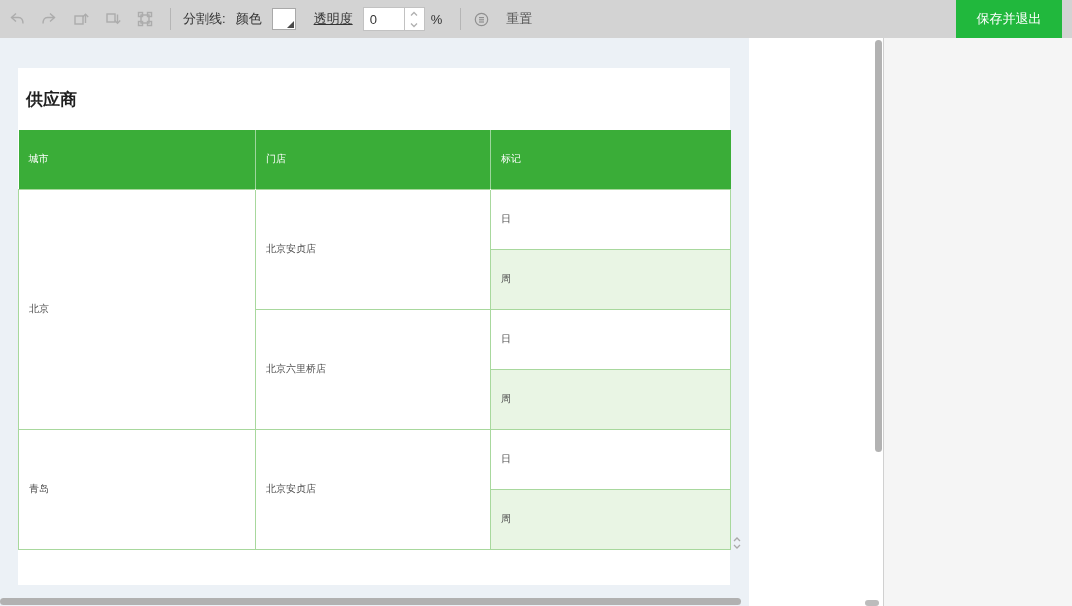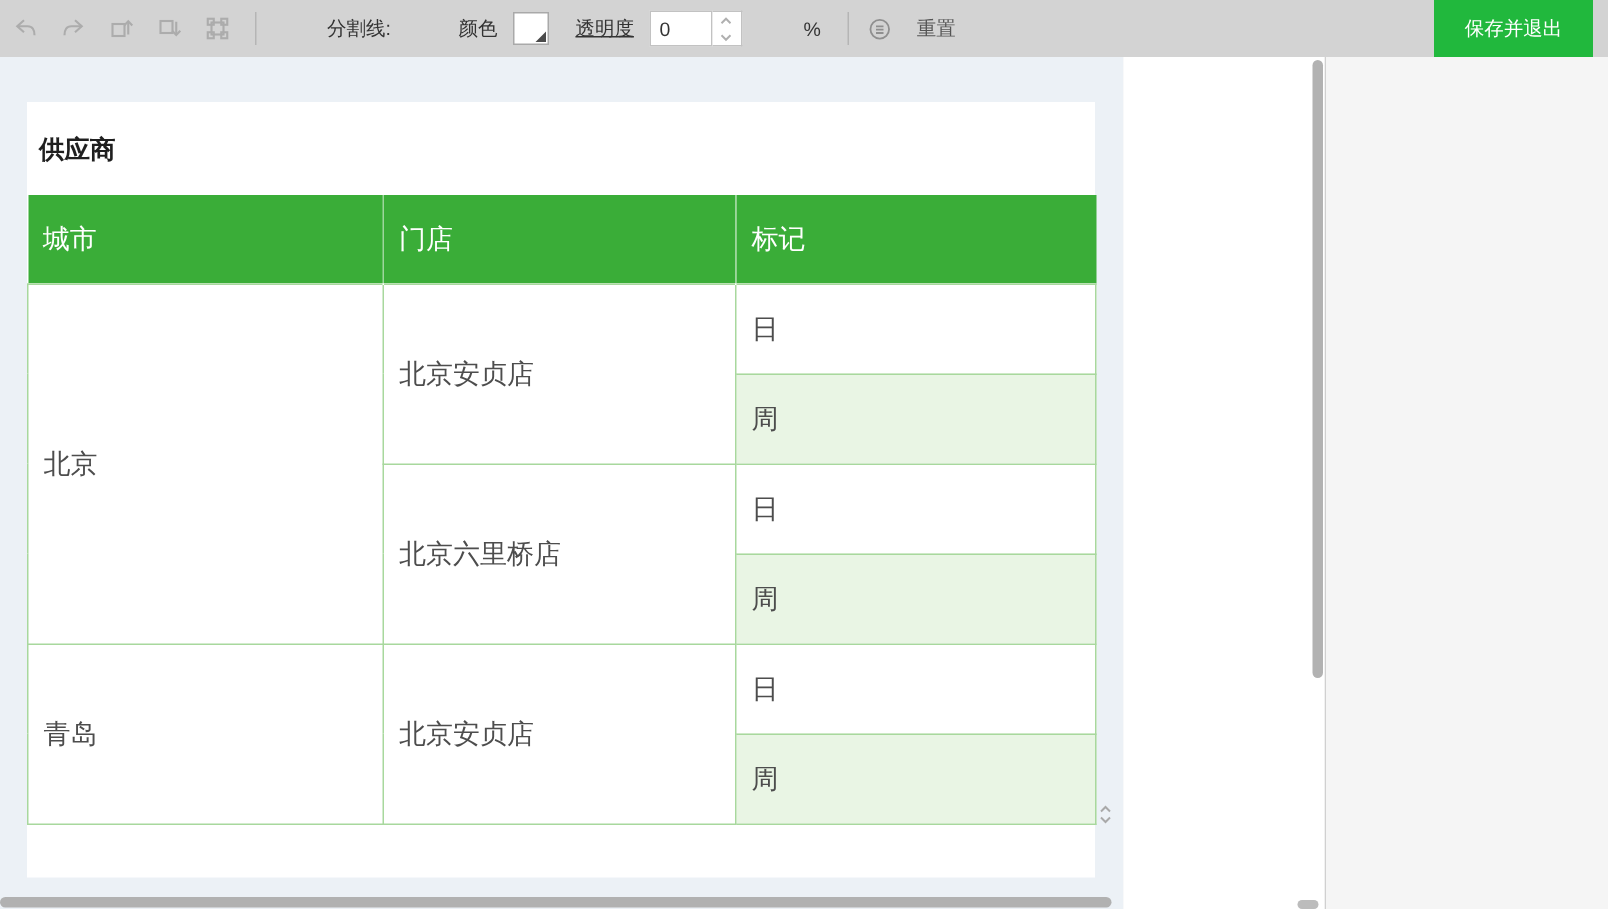--- a/index.html
+++ b/index.html
@@ -7,21 +7,21 @@
     font-family:"Liberation Sans","DejaVu Sans",sans-serif; }
   body { position:relative; background:#f5f5f5; }
 
   
   .toolbar { height:38px; background:#d3d3d3; display:flex; align-items:center;
     padding:0 8px; font-size:13px; color:#333; }
   .tb-iconbtn { width:18px; height:18px; margin-right:14px; display:inline-flex;
     align-items:center; justify-content:center; cursor:default; }
   .tb-iconbtn svg { stroke:#acacac; fill:none; stroke-width:1.4; }
   .tb-sep { width:1px; height:22px; background:#b5b5b5; margin:0 12px 0 2px; }
-  .tb-label { margin-right:10px; white-space:nowrap;margin-left:35px; }
+  .tb-label { margin-right:10px; white-space:nowrap; }
   .swatch { width:24px; height:22px; background:#ffffff; border:1px solid #a9a9a9;
     position:relative; cursor:pointer; }
   .swatch .corner { position:absolute; right:1px; bottom:1px; width:0; height:0;
     border-bottom:7px solid #4a4a4a; border-left:7px solid transparent; }
   .opacity-group { display:flex; align-items:center; margin-right:6px; }
   .opacity-input { width:42px; height:24px; border:1px solid #c2c2c2; background:#fff;
     font-size:13px; color:#333; padding:0 6px; outline:none;
     font-family:"Liberation Sans","DejaVu Sans",sans-serif; }
   .spinner { width:20px; height:24px; border:1px solid #c2c2c2; border-left:none;
     background:#fff; display:flex; flex-direction:column; }
@@ -35,21 +35,21 @@
     font-family:Liberation Mono, monospace; }
 
   
   .main { display:flex; height:568px; position:relative; }
   .canvas { width:749px; background:#ecf1f6; position:relative; }
 
   .card { position:absolute; left:18px; top:30px; width:712px; height:517px; background:#fff; }
   .card-title { height:62px; display:flex; align-items:center; padding-left:8px;
     font-size:17px; font-weight:bold; color:#1f1f1f; }
 
-  table.rpt { border-collapse:collapse; table-layout:fixed; width:712px; font-size:18px;padding-left:48px; }
+  table.rpt { border-collapse:collapse; table-layout:fixed; width:712px; font-size:10px;padding-left:48px; }
   table.rpt thead th { height:59px; background:#3aad38; color:#fff; font-weight:normal;
     text-align:left; padding:0 0 0 10px; border-right:1px solid rgba(255,255,255,0.5); }
   table.rpt thead th:last-child { border-right:none;margin-left:14px; }
   table.rpt tbody td { height:60px; border:1px solid #a8d89d; color:#4d4d4d;
     padding:0 0 0 10px; vertical-align:middle; background:#fff; }
   table.rpt tbody td.alt { background:#e9f5e4; }
 
   .row-resizer { position:absolute; left:730px; top:490px; width:14px; height:30px;
     display:flex; flex-direction:column; align-items:center; justify-content:center; cursor:ns-resize; }
   .row-resizer svg { stroke:#a9a9a9; fill:none; stroke-width:1.3; }

